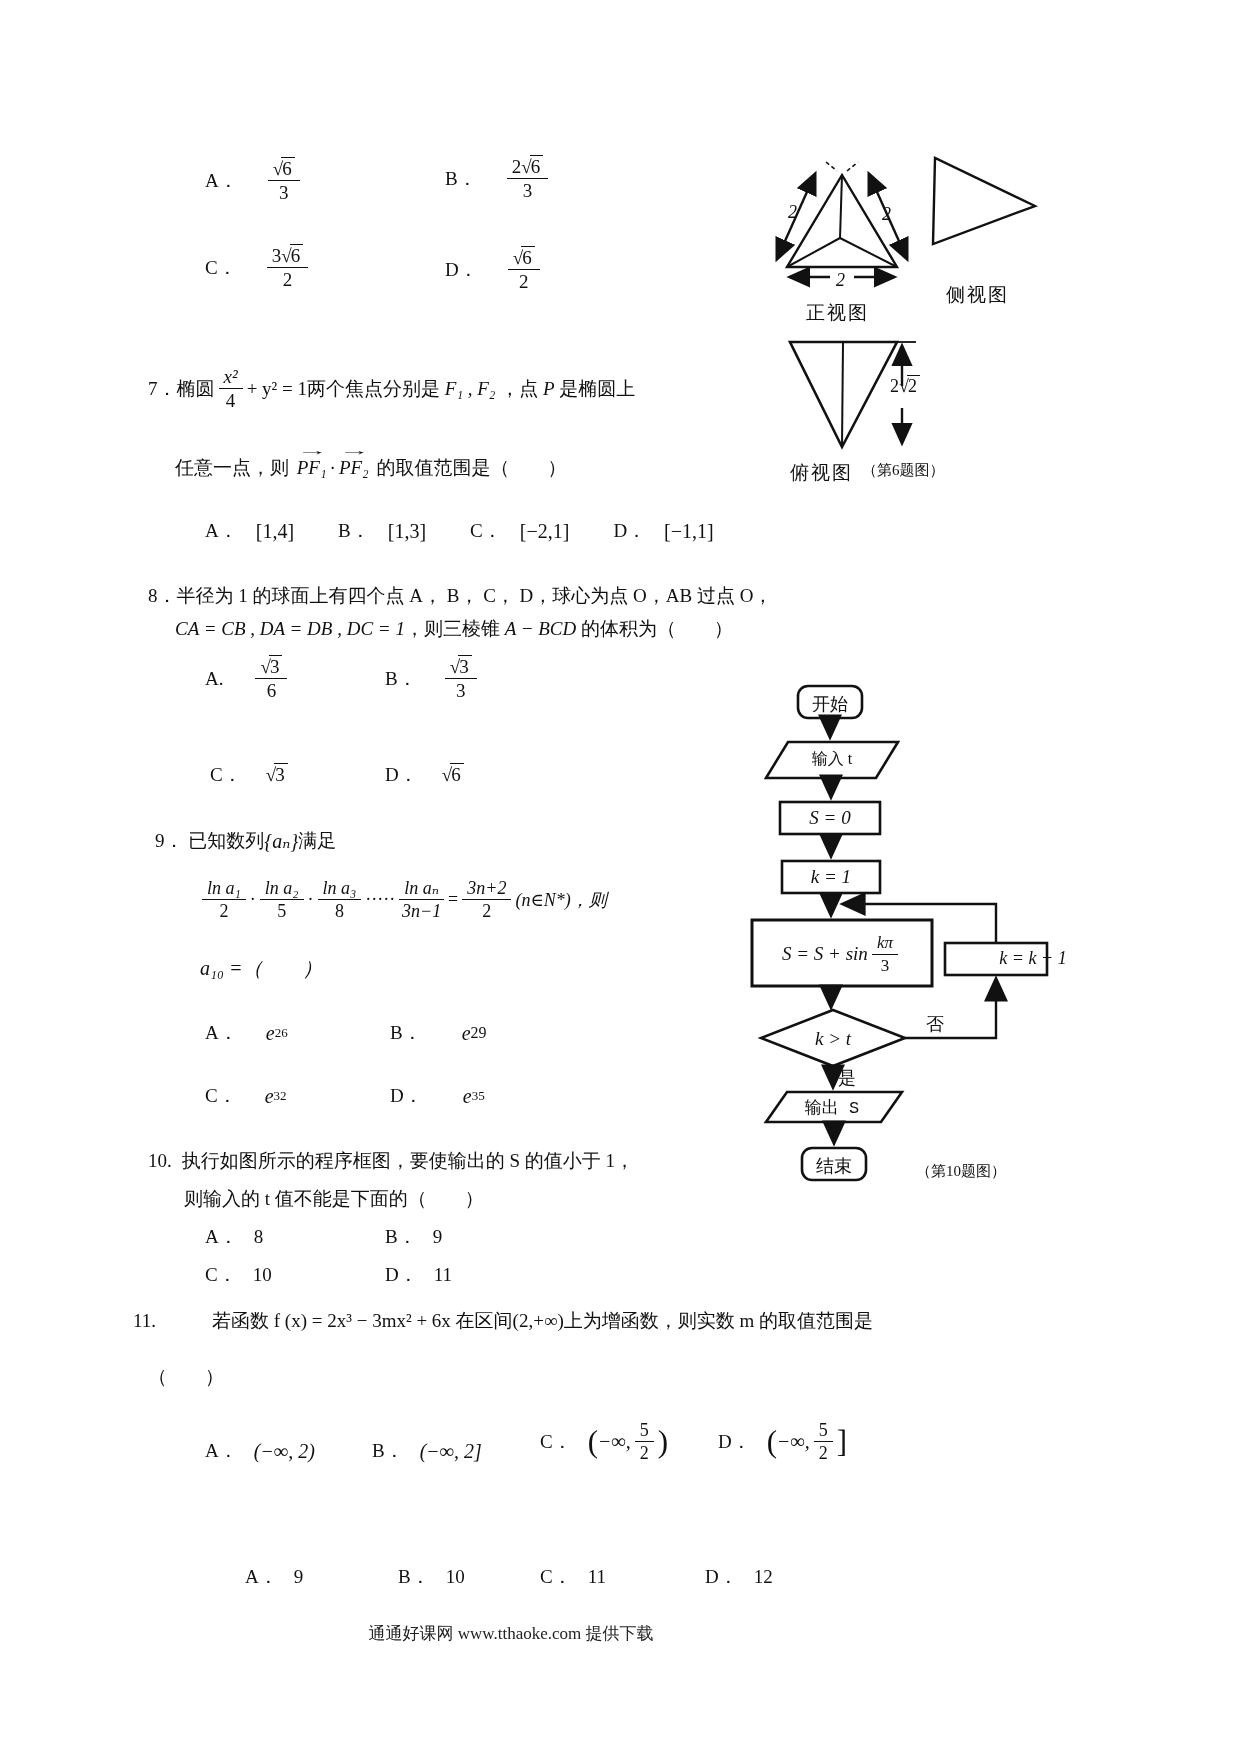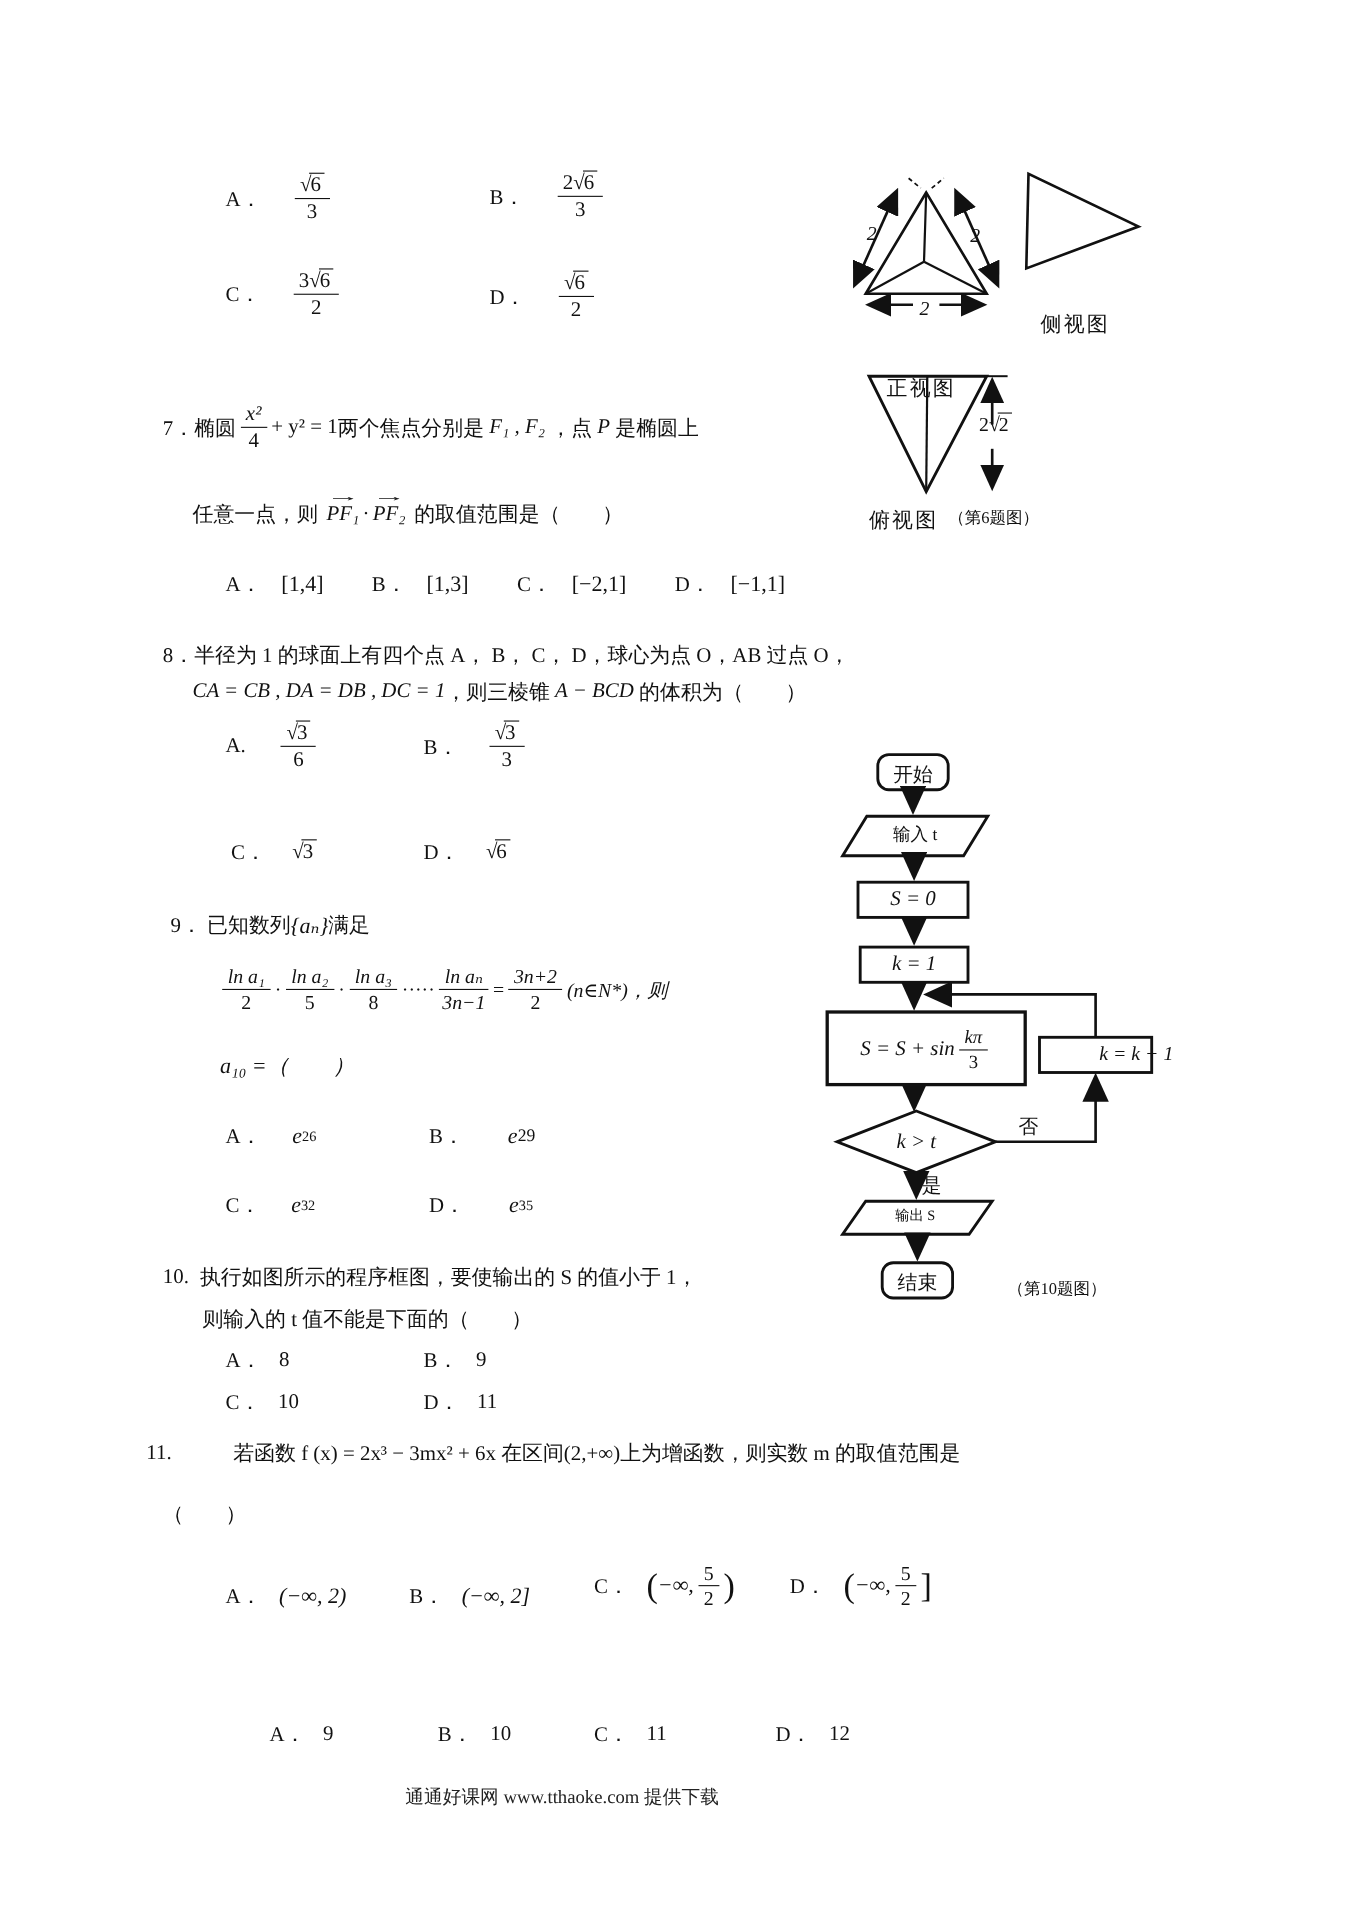--- a/index.html
+++ b/index.html
@@ -98,21 +98,21 @@
       <g stroke="#111" stroke-width="2.4" fill="none">
         <line x1="212" y1="258" x2="212" y2="218" marker-end="url(#ah)"></line>
         <line x1="212" y1="280" x2="212" y2="315" marker-end="url(#ah)"></line>
         <line x1="204" y1="214" x2="226" y2="214" stroke-width="1.8"></line>
       </g>
     </svg>
     <span class="dimlab it" style="left:98px;top:74px;">2</span>
     <span class="dimlab it" style="left:192px;top:76px;">2</span>
     <span class="dimlab it" style="left:146px;top:142px;">2</span>
     <span class="dimlab" style="left:200px;top:248px;"><span>2</span><span class="sqrt"><span class="rs">√</span><span class="rd">2</span></span></span>
-    <span class="figlab" style="left:116px;top:172px;margin-top:40px;">正视图</span>
+    <span class="figlab" style="left:116px;top:172px;">正视图</span>
     <span class="figlab" style="left:256px;top:154px;">侧视图</span>
     <span class="figlab" style="left:100px;top:332px;">俯视图</span>
     <span class="abs cap" style="left:172px;top:333px;">（第6题图）</span>
   </div>
 
   <div class="line" style="left:148px;top:366px;">
     <span>7．</span>
     <span>椭圆</span>
     <span class="frac it">
       <span class="num">x²</span><span class="den" style="font-style:normal;">4</span>
@@ -255,21 +255,21 @@
       <span class="it" style="font-size:19px;">S = S + sin</span>
       <span class="frac it" style="font-size:17px;">
           <span class="num">kπ</span>
           <span class="den" style="font-style:normal;">3</span>
         </span>
     </span>
     <span class="flowtxt it" style="left:215px;top:270px;width:102px;font-size:18px;padding-left:37px;">k = k + 1</span>
     <span class="flowtxt it" style="left:48px;top:350px;width:110px;font-size:19px;">k &gt; t</span>
     <span class="flowtxt" style="left:196px;top:334px;">否</span>
     <span class="flowtxt" style="left:108px;top:388px;">是</span>
-    <span class="flowtxt" style="left:36px;top:418px;width:132px;font-size:13px;">输出 S</span>
+    <span class="flowtxt" style="left:36px;top:418px;width:132px;font-size:17px;font-family:Liberation Mono, monospace;">输出 S</span>
     <span class="flowtxt" style="left:72px;top:476px;width:64px;">结束</span>
     <span class="abs cap" style="left:186px;top:484px;">（第10题图）</span>
   </div>
 
   <div class="line" style="left:148px;top:1148px;">
     <span style="margin-right:10px;">10.</span>
     <span>执行如图所示的程序框图，要使输出的 S 的值小于 1，</span>
   </div>
   <div class="tline" style="left:184px;top:1186px;">则输入的 t 值不能是下面的（　　）</div>
   <div class="line" style="left:205px;top:1224px;">

